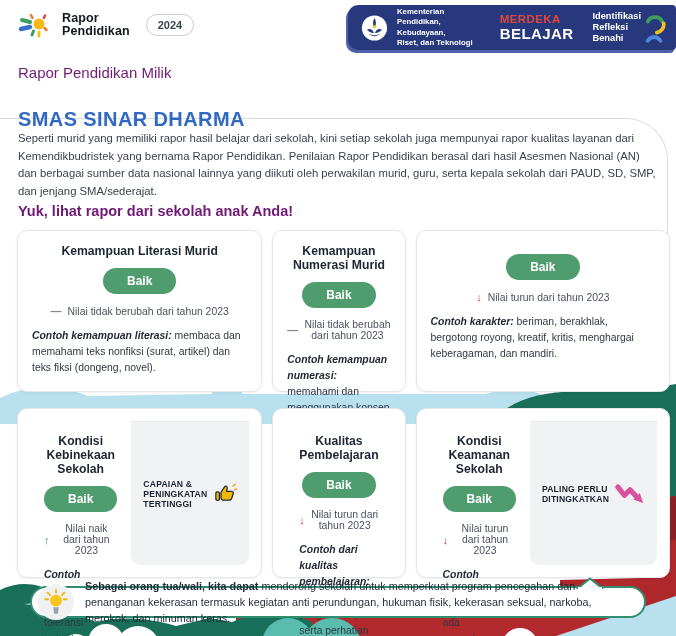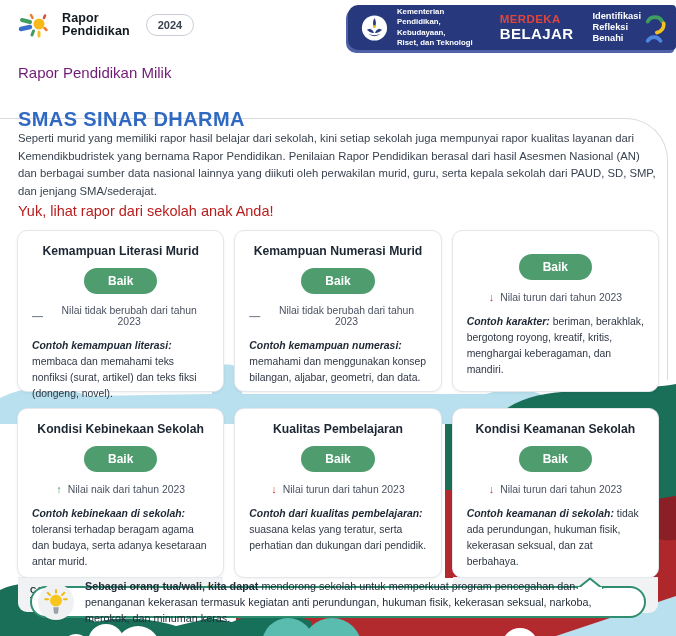--- a/index.html
+++ b/index.html
@@ -31,32 +31,32 @@
   .owner-label { position:absolute; top:64px; left:18px; font-size:15px; font-weight:400; color:#701a75; z-index:2; }
   .school-name { position:absolute; top:80px; left:18px; font-size:20px; font-weight:800; color:#3069C2; letter-spacing:.4px; z-index:2;margin-top:28px; }
   
   .panel-line {
     position:absolute; top:118px; left:-40px; right:8px; height:262px;
     border-top:1.5px solid #D8DCE1; border-right:1.5px solid #D8DCE1;
     border-top-right-radius:42px; z-index:0;
   }
   
   .intro { position:absolute; top:130px; left:18px; width:642px; font-size:11.3px; line-height:1.56; color:#3A4350; z-index:2; }
-  .cta { position:absolute; top:203px; left:18px; font-size:14.5px; font-weight:400; color:#b91c1c; z-index:2; }
+  .cta { position:absolute; top:203px; left:18px; font-size:14.5px; font-weight:700; color:#701a75; z-index:2; }
   
   .grid {
     position:absolute; top:230px; left:17px; right:17px; z-index:2;
     display:grid; grid-template-columns:repeat(3,1fr); column-gap:10px; row-gap:16px;
   }
   .card {
     background:#fff; border:1px solid #E3E6EA; border-radius:10px;
     box-shadow:0 1px 3px rgba(16,24,40,.06); padding:13px 14px; text-align:center;
   }
   .card.r1 { height:162px; }
-  .card.r2 { height:170px; padding:0; display:flex; flex-direction:column; }
+  .card.r2 { height:170px; padding:12px; display:flex; }
   .card.r2 .card-body { padding:13px 14px 6px; flex:1; }
   .card-title { font-size:12.2px; font-weight:800; color:#1D2733; }
   .badge {
     display:inline-block; margin:10px auto 11px; background:#4F9D6E; color:#fff;
     font-size:12px; font-weight:700; padding:6px 24px; border-radius:999px;
   }
   .trend { display:flex; justify-content:center; align-items:center; gap:6px; font-size:10.4px; color:#4A5260; margin-bottom:11px; }
   .trend-icon { font-weight:700; font-size:11px; }
   .trend-same { color:#7B8494; }
   .trend-down { color:#D03A34; }

